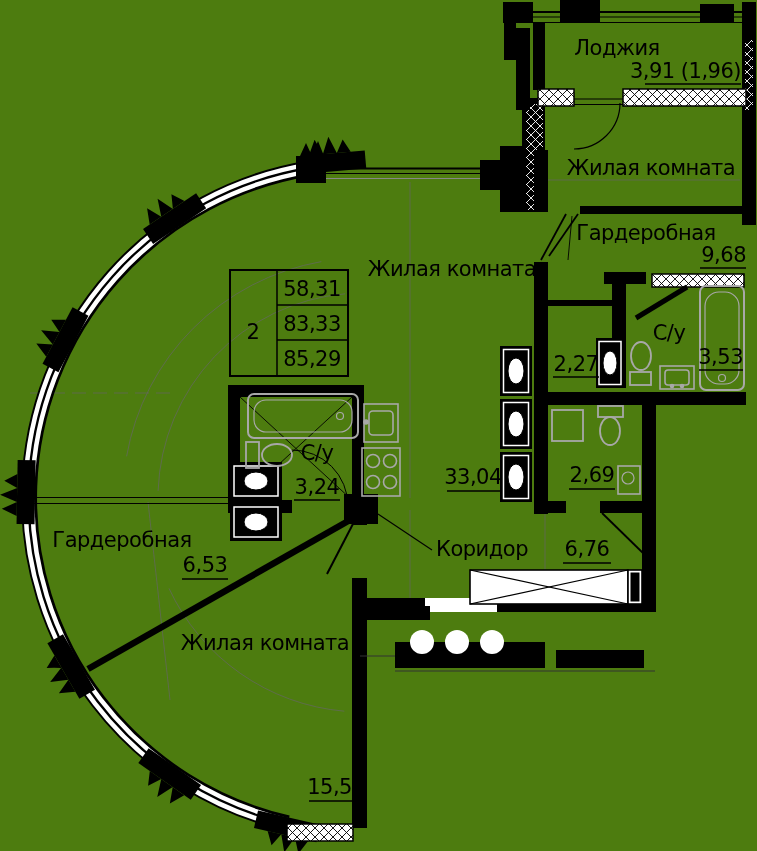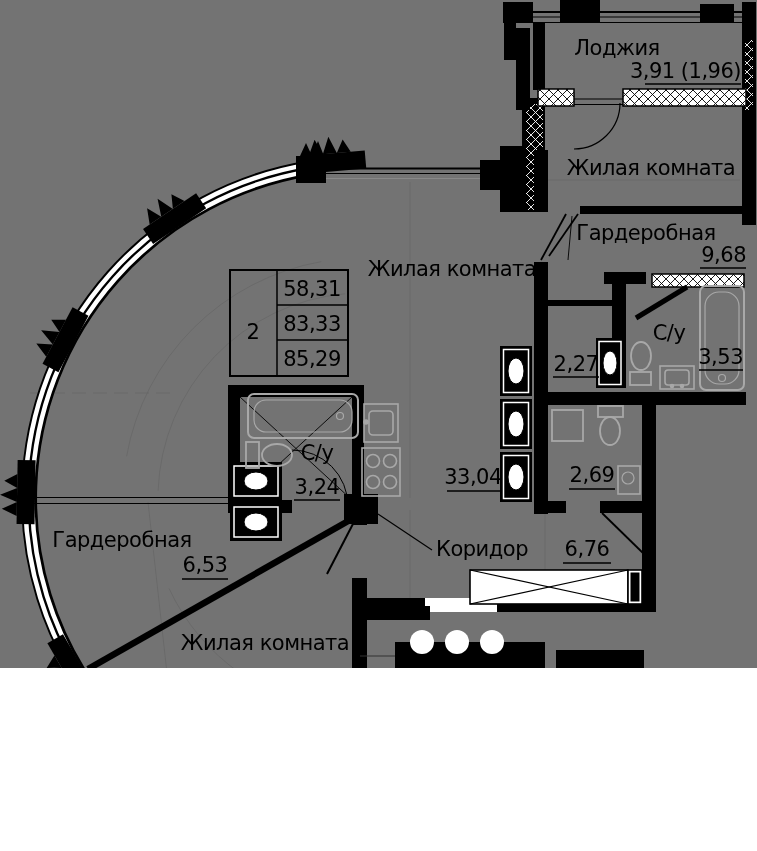--- a/index.html
+++ b/index.html
@@ -1,16 +1,16 @@
 <!DOCTYPE html>
 <html><head>
 <meta charset="utf-8">
 <style>
   html,body{margin:0;padding:0;background:#ffffff;}
-  .page{width:757px;height:668px;position:relative;background:#737373;overflow:hidden;}
+  .page{width:757px;height:851px;position:relative;background:#4d7c0f;overflow:hidden;}
   svg{display:block;}
   text{font-family:"DejaVu Sans","Liberation Sans",sans-serif;fill:#000;letter-spacing:-0.5px;}
   .room-label{font-size:21px;}
   .area-label{font-size:21px;}
   .stamp-num{font-size:21px;}
 </style>
 </head>
 <body>
 
 <div class="page">

